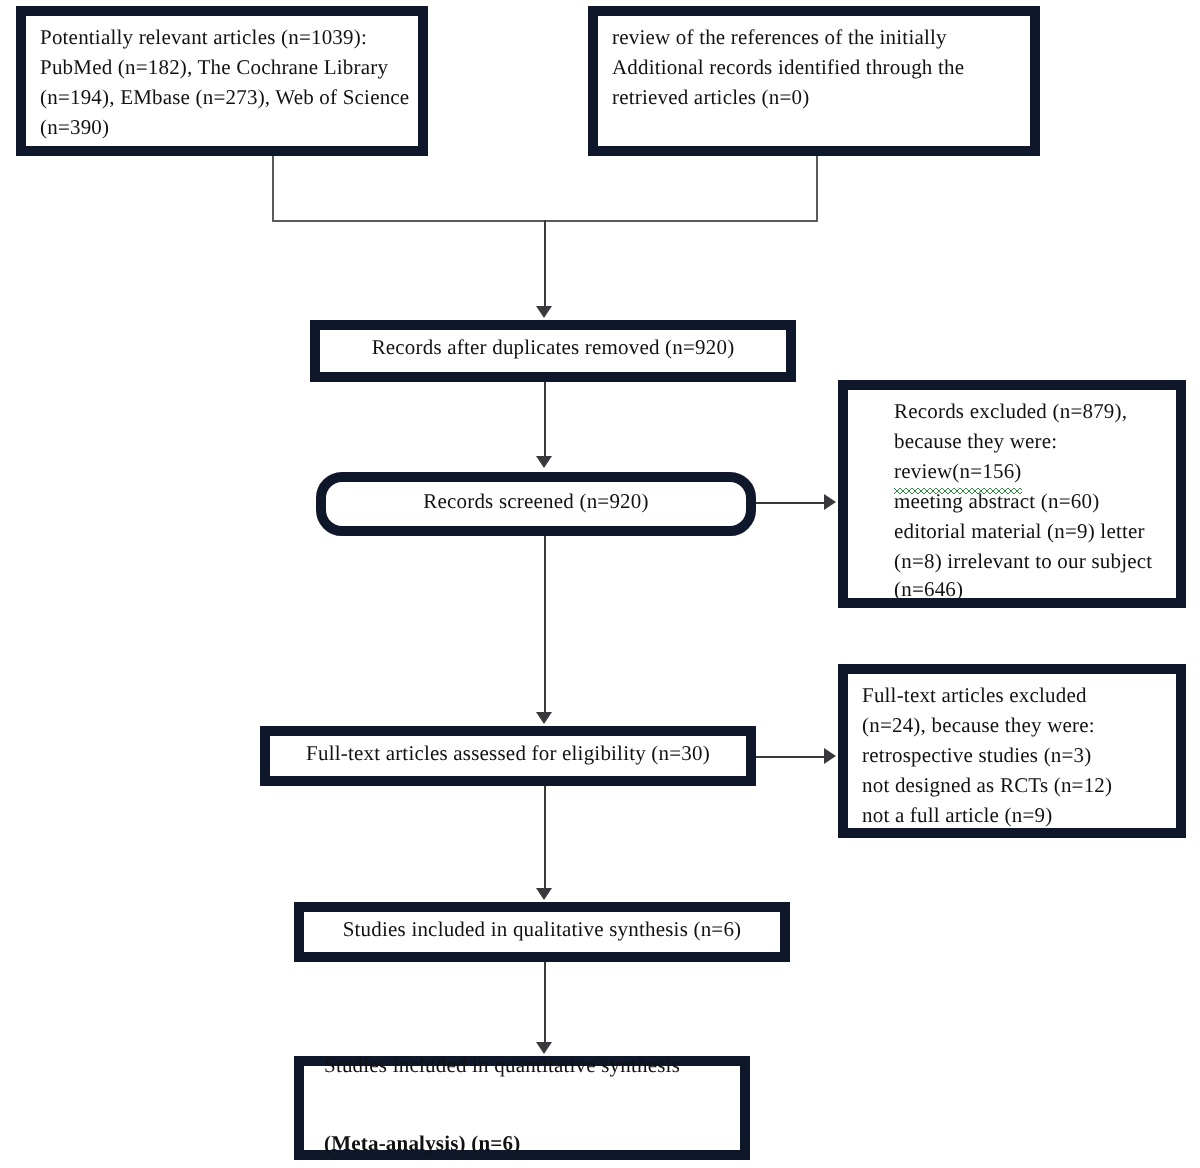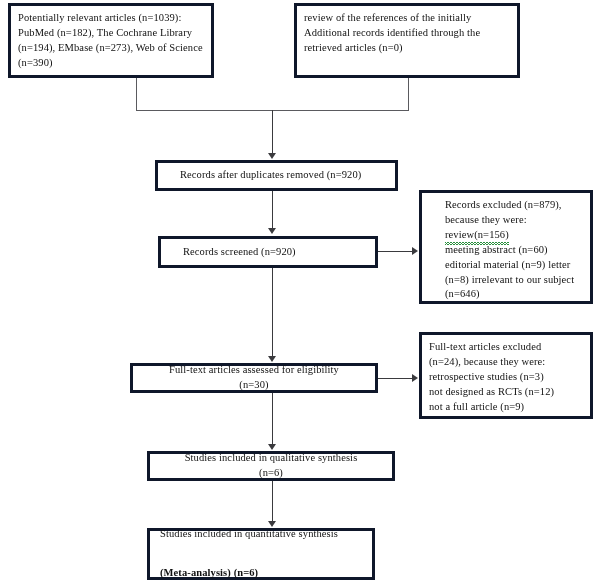--- a/index.html
+++ b/index.html
@@ -15,33 +15,34 @@
   #diagram {
     position: relative;
     width: 600px;
     height: 584px;
     background: #ffffff;
     overflow: hidden;
   }
   .box {
     position: absolute;
     box-sizing: border-box;
-    border: 3px solid #0f172a;
+    border: 5px solid #0f172a;
     background: #ffffff;
     color: #111111;
     font-size: 10.5px;
     line-height: 1.42;
     letter-spacing: 0.1px;
     padding: 5px 7px;
   }
   .box.centered {
     display: flex;
     align-items: center;
+    justify-content: center;
     text-align: center;
-    padding: 2px 22px;
+    padding: 2px 6px;
   }
   .box.centered-left {
     display: flex;
     flex-direction: column;
     justify-content: center;
     text-align: left;
   }
   .box .line {
     display: block;
     white-space: nowrap;
@@ -124,21 +125,21 @@
   <div class="vline dark" style="left:272px; top:110px; height:44px;"></div>
   <div class="arrow-down" style="left:268px; top:153px;"></div>
 
   <div class="box centered" style="left:155px; top:160px; width:243px; height:31px;">
     <span>Records after duplicates removed (n=920)</span>
   </div>
 
   <div class="vline dark" style="left:272px; top:191px; height:38px;"></div>
   <div class="arrow-down" style="left:268px; top:228px;"></div>
 
-  <div class="box centered" style="left:158px; top:236px; width:220px; height:32px;">
+  <div class="box centered" style="left:158px; top:236px; width:220px; height:32px;border-radius:13px;">
     <span>Records screened (n=920)</span>
   </div>
 
   <div class="hline dark" style="left:378px; top:251px; width:35px;"></div>
   <div class="arrow-right" style="left:412px; top:247px;"></div>
 
   <div class="box" style="left:419px; top:190px; width:174px; height:114px;padding-left:23px;">
     <span class="line">Records excluded (n=879),</span>
     <span class="line">because they were:</span>
     <span class="line"><span class="misspell">review(n=156)</span></span>

